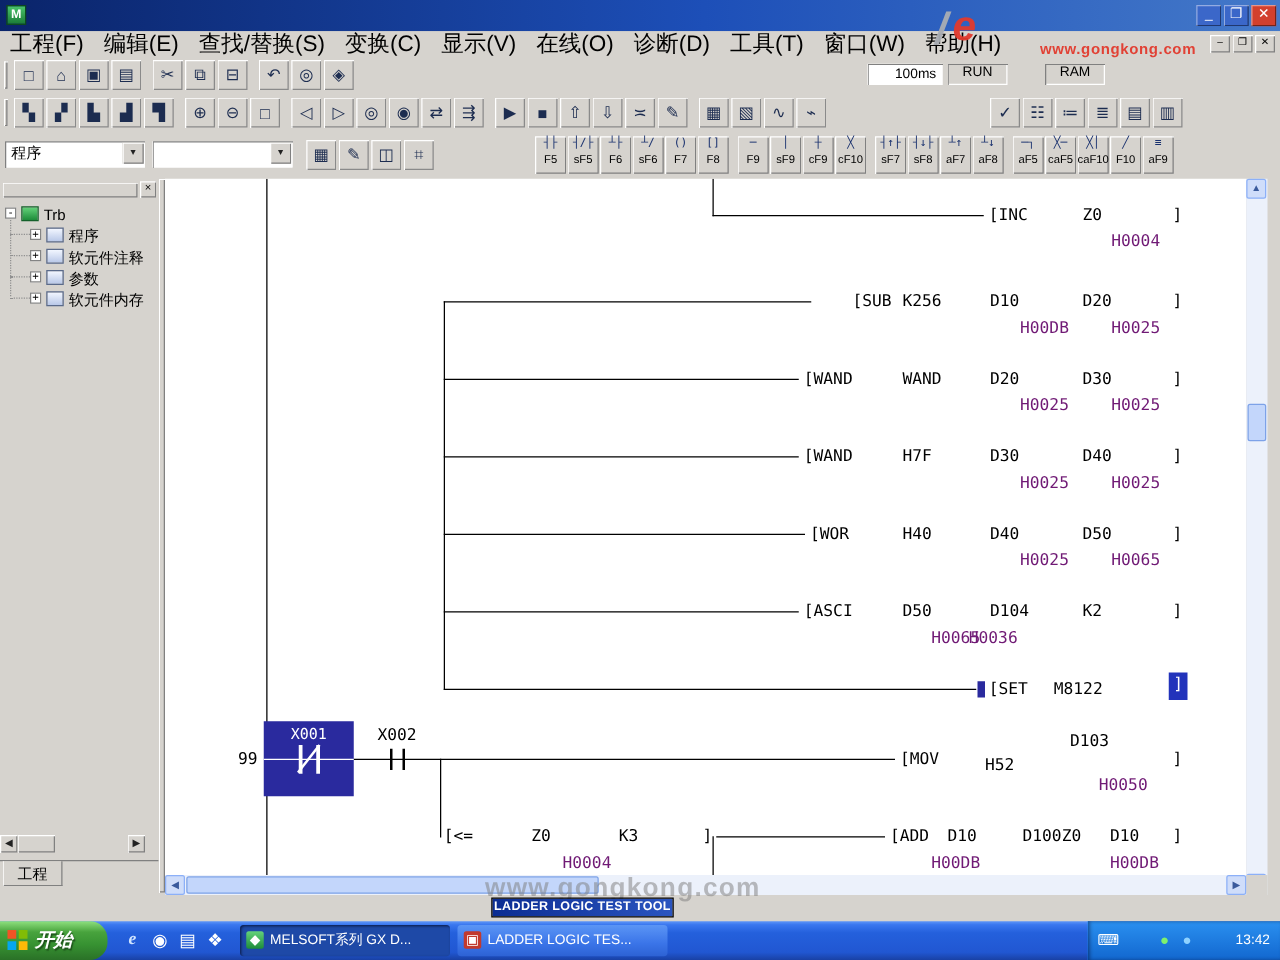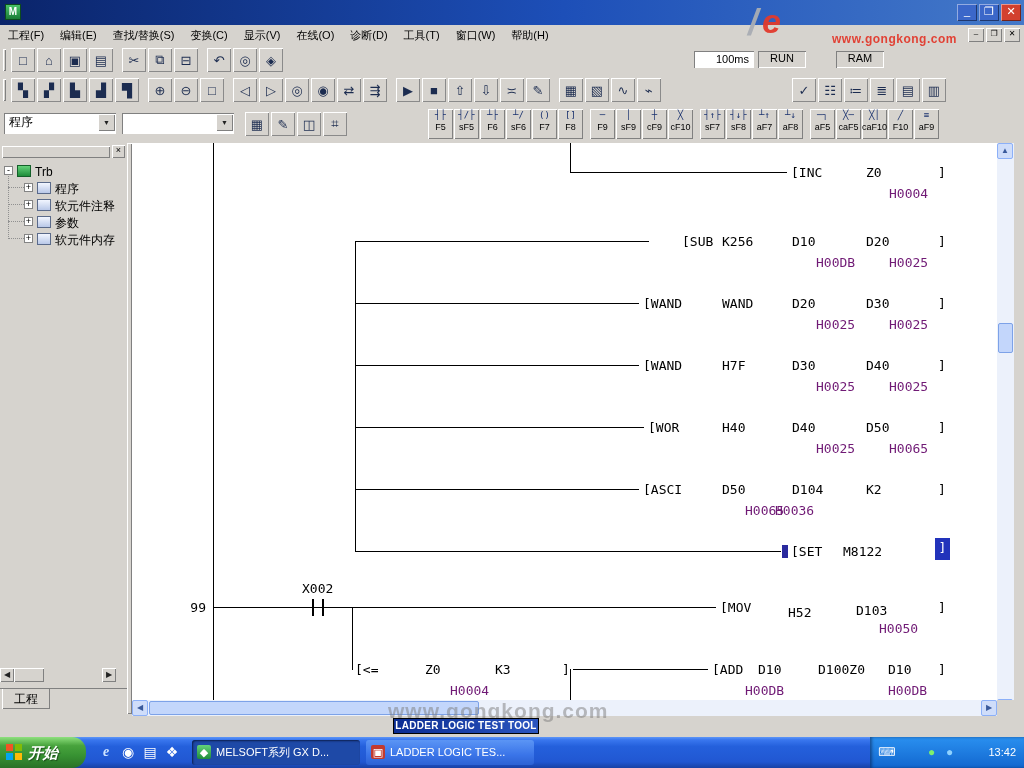--- a/index.html
+++ b/index.html
@@ -11,21 +11,21 @@
   
   #titlebar{position:absolute;left:0;top:0;width:1024px;height:25px;
     background:linear-gradient(90deg,#0a246a 0%,#1d4fb8 55%,#4479c9 100%);color:#fff}
   #titlebar .ticon{position:absolute;left:5px;top:4px;width:16px;height:16px;background:linear-gradient(#49c46a,#1b7c37);
     border:1px solid #0c4a1e;color:#fff;font-size:10px;line-height:14px;text-align:center;font-weight:bold}
   #titlebar .ttext{position:absolute;left:27px;top:0;line-height:25px;font-size:12px;font-weight:bold;white-space:nowrap}
   .wbtn{position:absolute;top:4px;width:20px;height:17px;font-size:11px;line-height:15px;text-align:center;color:#fff;
     box-shadow:inset 1px 1px 0 rgba(255,255,255,.45), inset -1px -1px 0 rgba(0,0,0,.45)}
   
   #menubar{position:absolute;left:0;top:25px;width:1024px;height:20px;background:#d6d3ce;display:flex;align-items:center}
-  .mitem{font-size:11px;padding:2px 8px;color:#000;white-space:nowrap}
+  .mitem{font-size:18px;padding:2px 8px;color:#000;white-space:nowrap}
   .mdibtn{position:absolute;top:3px;width:16px;height:14px;font-size:8px;line-height:12px;text-align:center;color:#000}
   
   .toolbar{position:absolute;left:0;width:1024px;background:#d6d3ce;display:flex;align-items:center}
   #tb1{top:45px;height:30px}
   #tb2{top:75px;height:30px}
   #tb3{top:105px;height:38px}
   .thandle{width:3px;height:22px;margin:0 4px 0 3px;box-shadow:inset 1px 1px 0 #fff, inset -1px -1px 0 #808080}
   .tbtn{width:24px;height:24px;margin:0 1px;display:inline-flex;align-items:center;justify-content:center;
     font-size:13px;color:#1c2c50;background:#d6d3ce;box-shadow:inset 1px 1px 0 #fff, inset -1px -1px 0 #8a8a8a}
   .field{position:absolute;background:#fff;box-shadow:inset 1px 1px 0 #808080, inset -1px -1px 0 #fff;
@@ -381,26 +381,33 @@
     <span class="cmt" style="left:613px;top:360px">H0065</span>
     <span class="cmt" style="left:643px;top:360px">H0036</span>
 
     <div style="position:absolute;left:650px;top:402px;width:6px;height:13px;background:#2a2a9e"></div>
     <span class="ins br-l" style="left:659px;top:401px">SET</span>
     <span class="ins" style="left:711px;top:401px">M8122</span>
     <div style="position:absolute;left:803px;top:395px;width:15px;height:22px;background:#2233bb;color:#fff;
          font:13px 'DejaVu Sans Mono',monospace;text-align:center;line-height:20px">]</div>
 
     <span class="ins" style="left:46px;top:457px;width:28px;text-align:right">99</span>
+    <div style="position:absolute;left:79px;top:434px;width:72px;height:60px;background:#2a2a9e">
+      <span style="position:absolute;left:0;top:3px;width:72px;text-align:center;color:#fff;font:12px 'DejaVu Sans Mono',monospace">X001</span>
+      <div style="position:absolute;left:0;top:30px;width:72px;height:1px;background:#fff"></div>
+      <div style="position:absolute;left:28px;top:19px;width:3px;height:23px;background:#fff"></div>
+      <div style="position:absolute;left:42px;top:19px;width:3px;height:23px;background:#fff"></div>
+      <div style="position:absolute;left:35px;top:16px;width:2px;height:28px;background:#fff;transform:rotate(38deg)"></div>
+    </div>
     <span class="ins" style="left:170px;top:438px">X002</span>
     <div style="position:absolute;left:180px;top:456px;width:2px;height:17px;background:#000"></div>
     <div style="position:absolute;left:190px;top:456px;width:2px;height:17px;background:#000"></div>
     <span class="ins br-l" style="left:588px;top:457px">MOV</span>
     <span class="ins" style="left:656px;top:462px">H52</span>
-    <span class="ins" style="left:724px;top:460px">D103</span>
+    <span class="ins" style="left:724px;top:443px">D103</span>
     <span class="ins br-r" style="left:806px;top:457px"></span>
     <span class="cmt" style="left:747px;top:478px">H0050</span>
 
     <span class="ins br-l" style="left:223px;top:519px">&lt;=</span>
     <span class="ins" style="left:293px;top:519px">Z0</span>
     <span class="ins" style="left:363px;top:519px">K3</span>
     <span class="ins br-r" style="left:430px;top:519px"></span>
     <span class="cmt" style="left:318px;top:540px">H0004</span>
     <span class="ins br-l" style="left:580px;top:519px">ADD</span>
     <span class="ins" style="left:626px;top:519px">D10</span>

